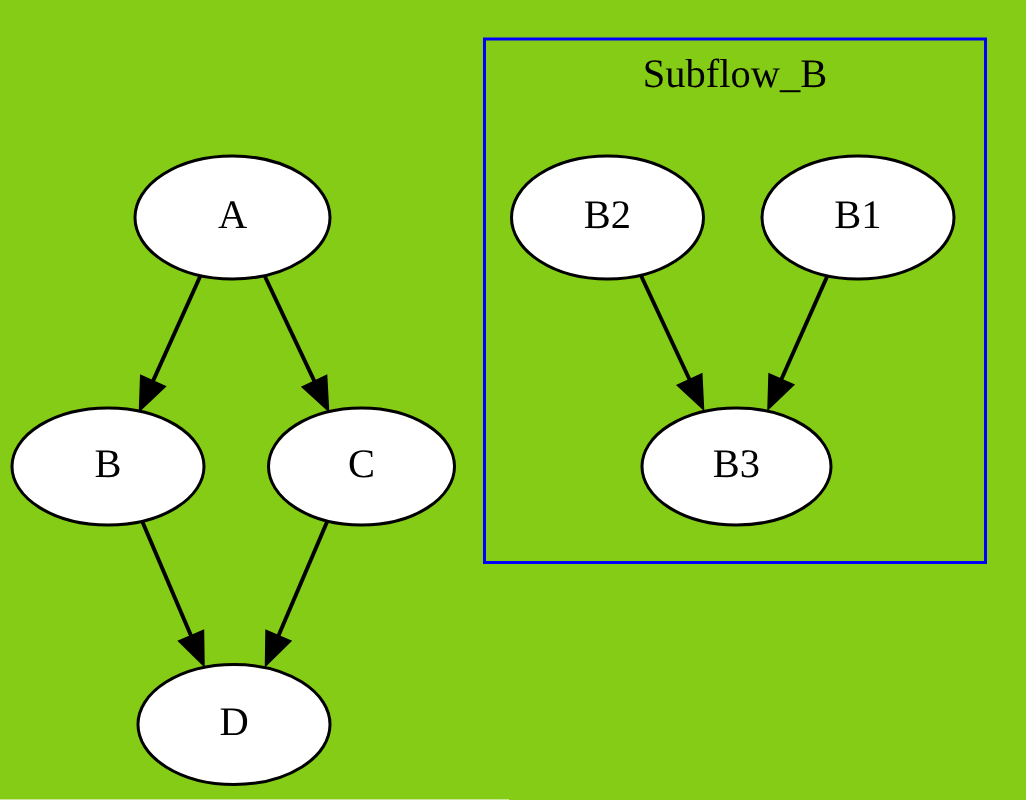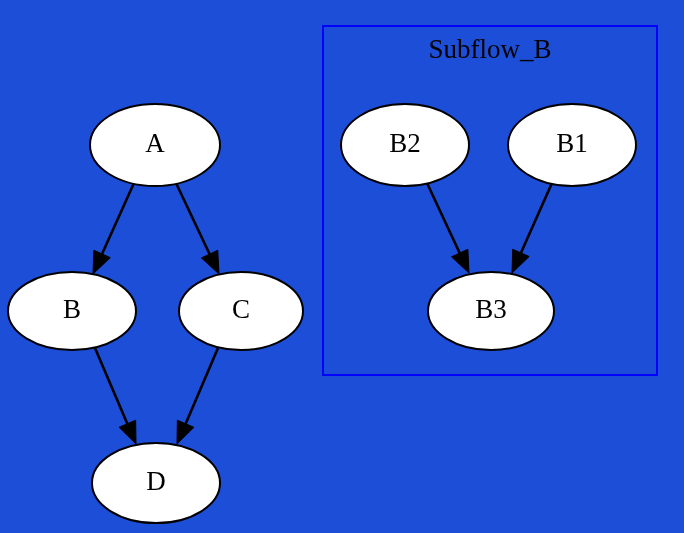--- a/index.html
+++ b/index.html
@@ -10,21 +10,21 @@
   body {
     width: 684px;
     height: 533px;
     overflow: hidden;
     font-family: "Liberation Serif", "DejaVu Serif", serif;
   }
   #graph-canvas {
     position: relative;
     width: 684px;
     height: 533px;
-    background: #1d4ed8;
+    background: #84cc16;
   }
   #graph-svg {
     display: block;
     width: 684px;
     height: 533px;
   }
   .node-ellipse {
     fill: #ffffff;
     stroke: #000000;
     stroke-width: 2;

